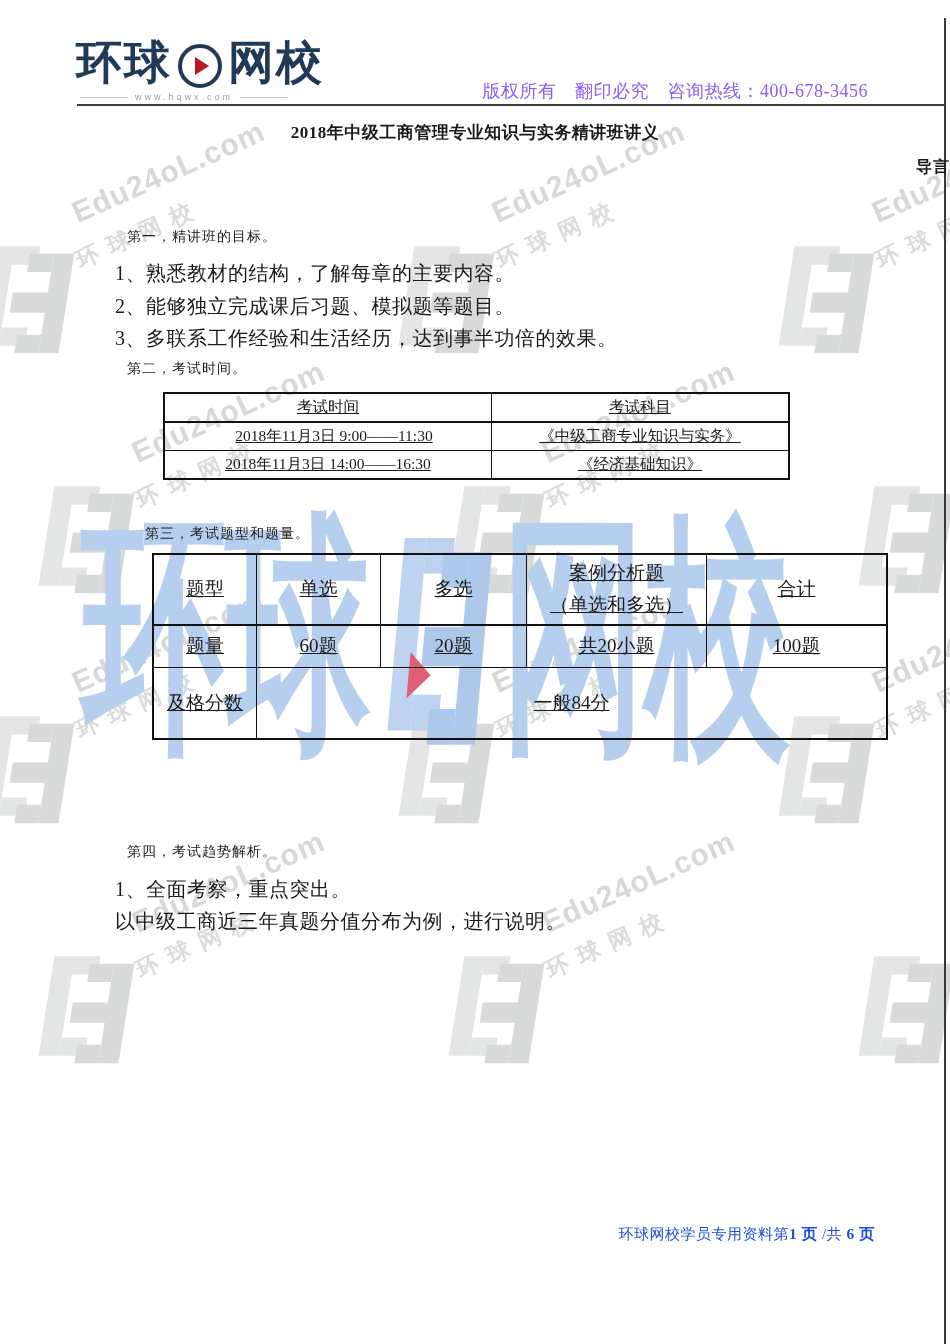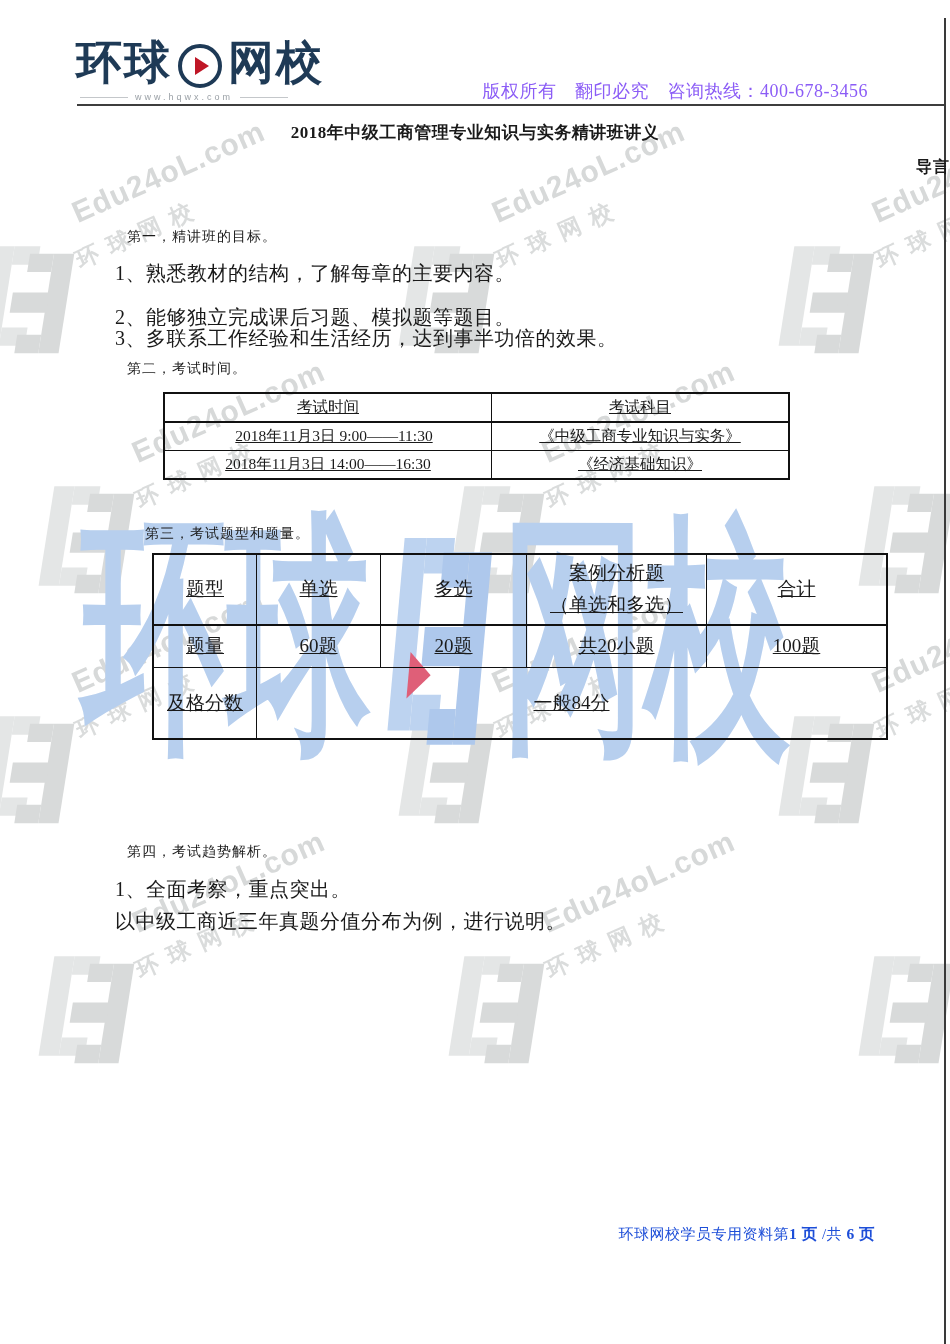--- a/index.html
+++ b/index.html
@@ -291,21 +291,21 @@
     </div>
     <div class="copyright">版权所有　翻印必究　咨询热线：400-678-3456</div>
     <div class="header-rule"></div>
     <div class="right-edge-line"></div>
 
     <div class="doc-title">2018年中级工商管理专业知识与实务精讲班讲义</div>
     <div class="doc-subtitle">导言</div>
 
     <div class="sec-h" style="top:228px">第一，精讲班的目标。</div>
     <div class="sec-line" style="top:260px">1、熟悉教材的结构，了解每章的主要内容。</div>
-    <div class="sec-line" style="top:304px">2、能够独立完成课后习题、模拟题等题目。</div>
+    <div class="sec-line" style="top:293px">2、能够独立完成课后习题、模拟题等题目。</div>
     <div class="sec-line" style="top:325px">3、多联系工作经验和生活经历，达到事半功倍的效果。</div>
 
     <div class="sec-h" style="top:360px">第二，考试时间。</div>
 
     <table class="t1">
       <tbody>
           <tr class="hdr">
         <td style="width:314px">考试时间</td>
         <td>考试科目</td>
       </tr>

